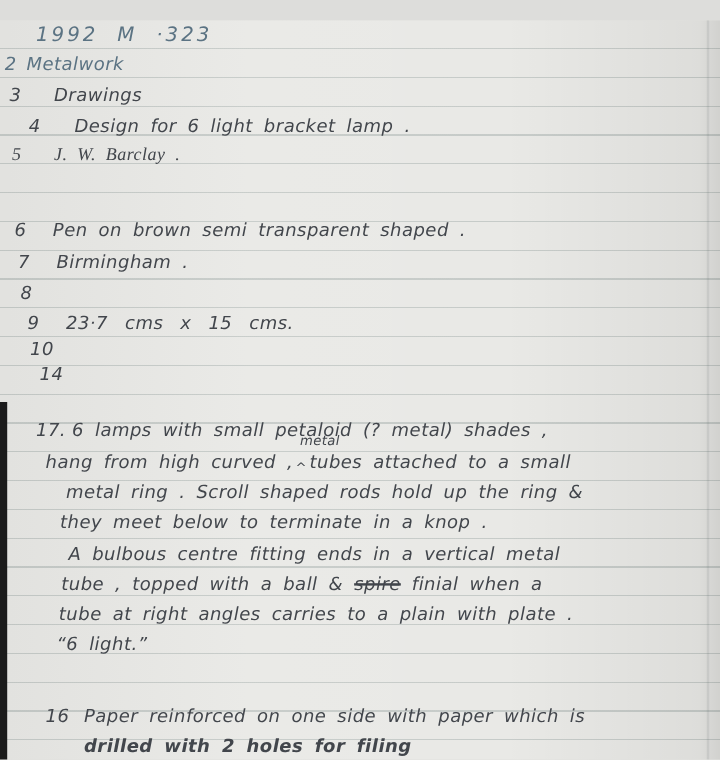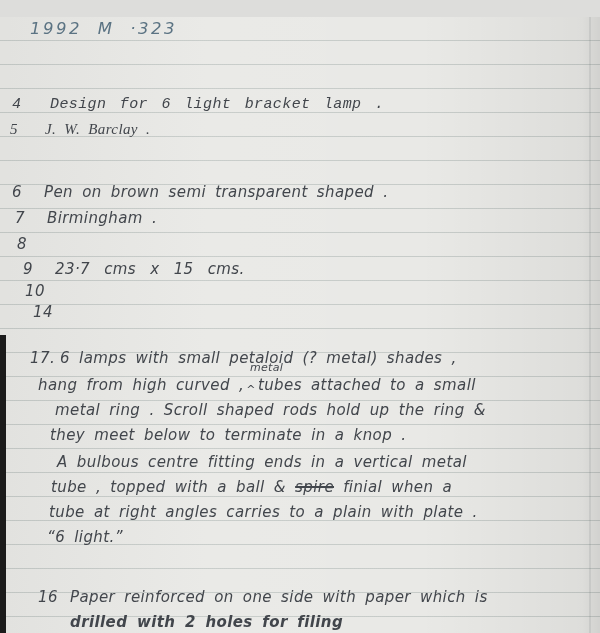--- a/index.html
+++ b/index.html
@@ -36,21 +36,21 @@
   }
   .hdr{color:#5b7383;}
   .catalog{
     left:30px;top:2px;
     font-size:16.5px;letter-spacing:2.5px;word-spacing:8px;
     color:#5b7383;
   }
   .num{display:inline-block;}
   .r2{left:4px;top:27px;}   .r2 .num{width:18px;}
   .r3{left:8px;top:53px;}   .r3 .num{width:37px;}
-  .r4{left:12px;top:79px;font-family:Liberation Mono, monospace;}   .r4 .num{width:38px;}
+  .r4{left:24px;top:79px;}   .r4 .num{width:38px;}
   .r5{left:10px;top:104px;font-family:Liberation Serif, serif;} .r5 .num{width:35px;}
   .r6{left:12px;top:166px;} .r6 .num{width:32px;}
   .r7{left:15px;top:192px;} .r7 .num{width:32px;}
   .r8{left:17px;top:218px;}
   .r9{left:23px;top:243px;} .r9 .num{width:32px;}
   .r9 .txt{word-spacing:9px;}
   .r10{left:25px;top:265px;}
   .r14{left:33px;top:286px;}
   .d-num{left:30px;top:332px;}
   .d1{left:60px;top:332px;}
@@ -79,21 +79,27 @@
 </head>
 <body>
 
 <div class="page">
 
   <div class="edge-left"></div>
   <div class="crease-right"></div>
 
   <div class="hand catalog">1992 M ·323</div>
 
+  <div class="hand r2">
+    <span class="num hdr">2</span><span class="txt hdr">Metalwork</span>
+  </div>
 
+  <div class="hand r3">
+    <span class="num">3</span><span class="txt">Drawings</span>
+  </div>
 
   <div class="hand r4">
     <span class="num">4</span><span class="txt">Design for 6 light bracket lamp .</span>
   </div>
 
   <div class="hand r5">
     <span class="num">5</span><span class="txt">J. W. Barclay .</span>
   </div>
 
   <div class="hand r6">

